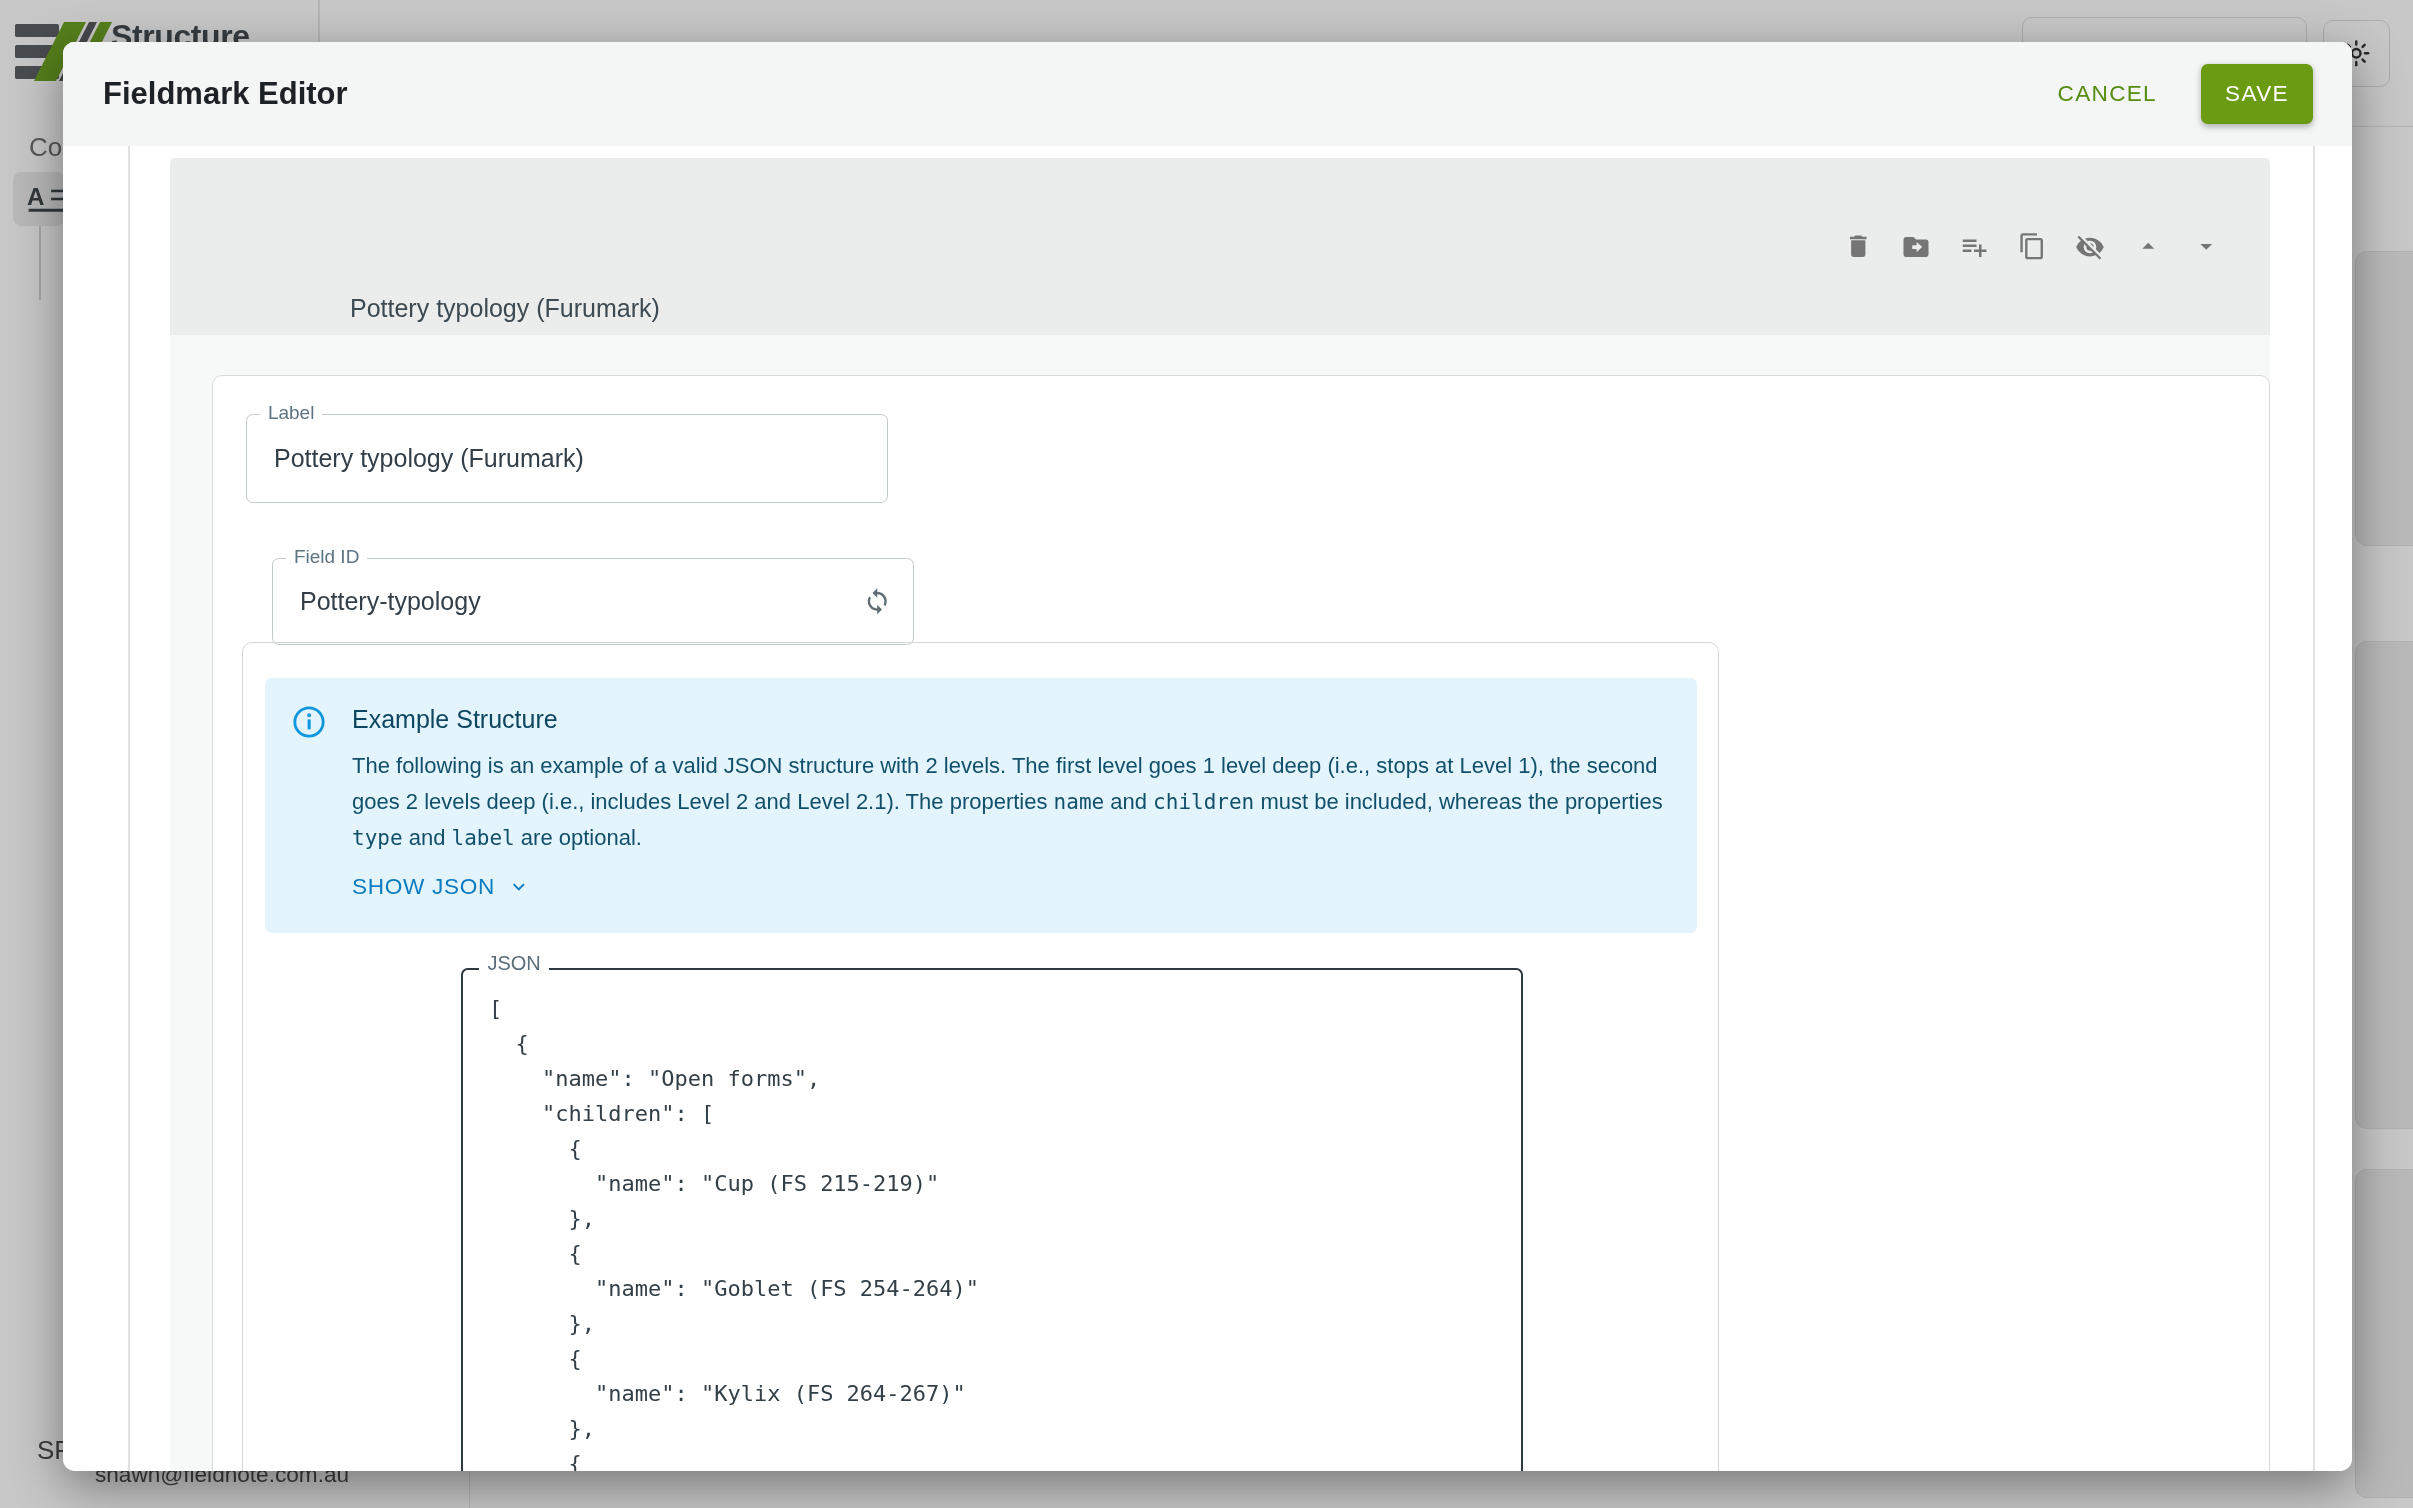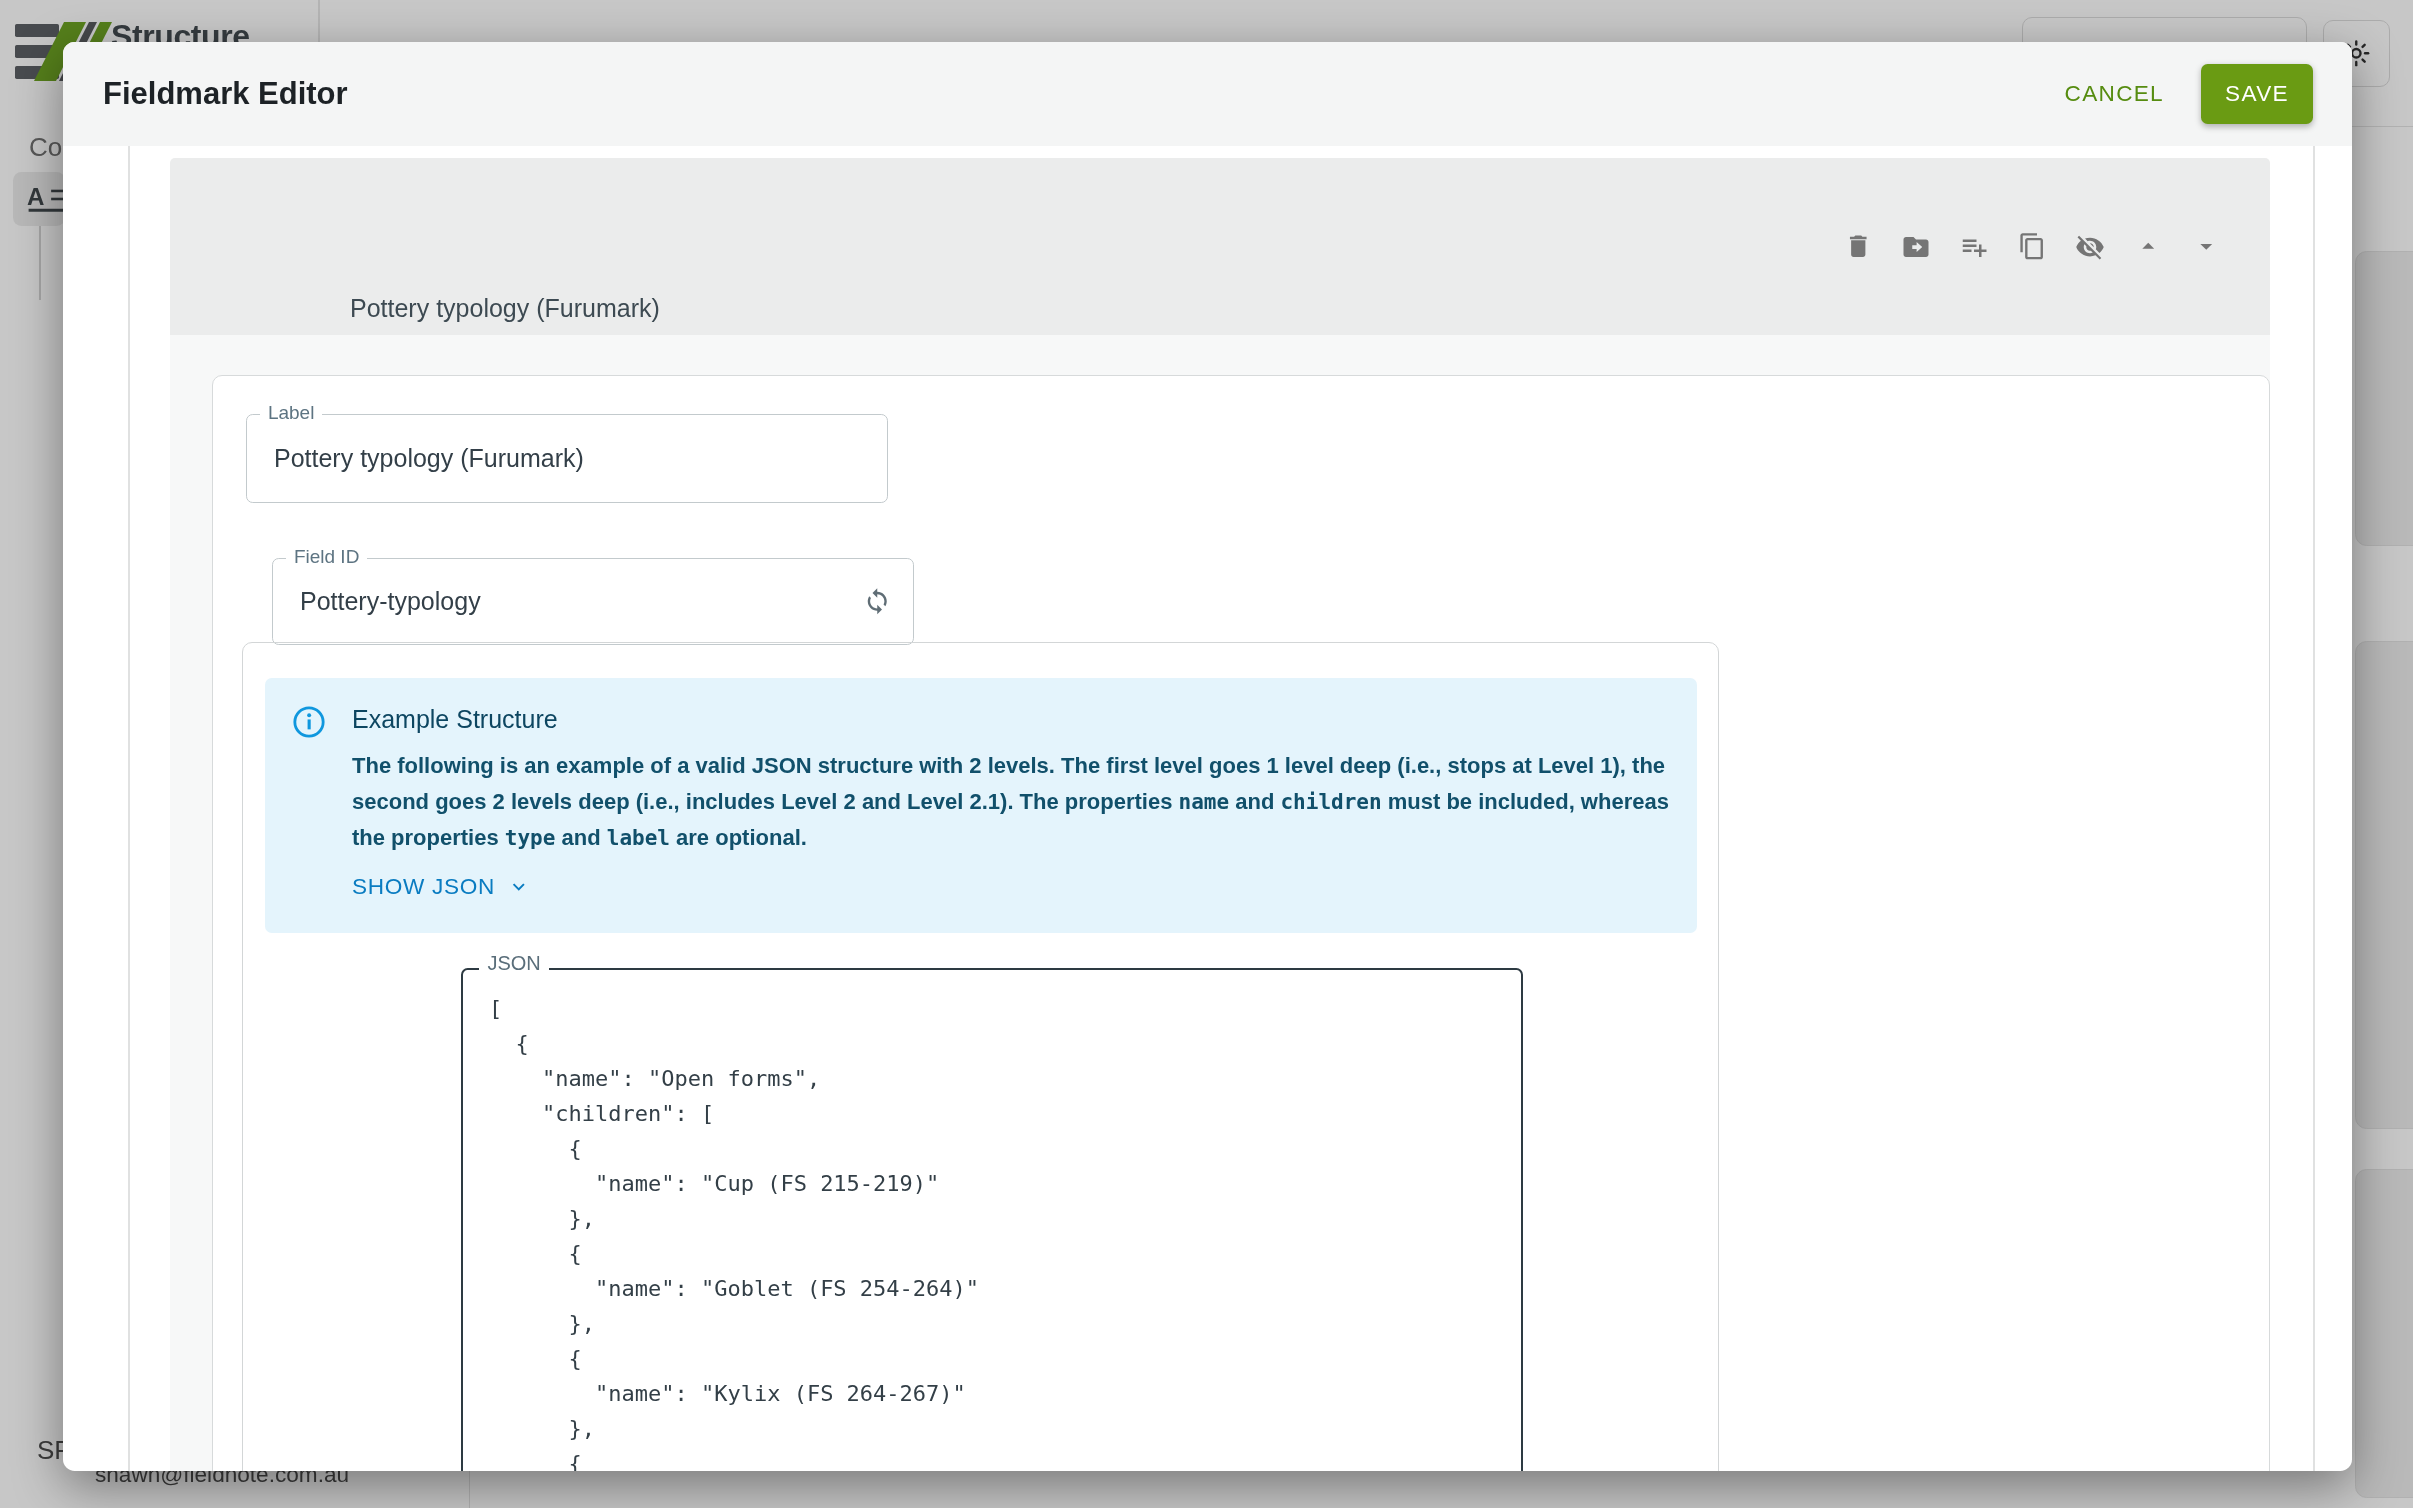--- a/index.html
+++ b/index.html
@@ -30,21 +30,21 @@
   
   .overlay{position:absolute;inset:0;background:rgba(15,15,15,0.235);z-index:5;}
 
   
   .modal{position:absolute;left:63px;top:42px;width:2289px;height:1429px;background:#fff;border-radius:11.7px;
          box-shadow:0 15px 50px rgba(0,0,0,0.4);z-index:10;overflow:hidden;}
   .modal-header{position:absolute;left:0;top:0;width:100%;height:104px;background:#f4f5f5;display:flex;align-items:center;box-sizing:border-box;padding:0 39px 0 40px;}
   .modal-title{font-size:31px;font-weight:700;color:#1d2226;flex:0 0 auto;}
   .modal-header .spacer{flex:1;}
   .btn-cancel{font-size:22.6px;font-weight:500;letter-spacing:1.3px;color:#568c10;background:none;border:none;padding:8.4px 15px;cursor:pointer;font-family:inherit;}
-  .btn-save{margin-left:22px;width:112px;height:60px;border:none;border-radius:6.7px;background:#6a9b13;color:#fff;font-size:22.6px;font-weight:500;letter-spacing:1.3px;box-shadow:0 2.5px 6.7px rgba(0,0,0,0.28);cursor:pointer;font-family:inherit;}
+  .btn-save{margin-left:29px;width:112px;height:60px;border:none;border-radius:6.7px;background:#6a9b13;color:#fff;font-size:22.6px;font-weight:500;letter-spacing:1.3px;box-shadow:0 2.5px 6.7px rgba(0,0,0,0.28);cursor:pointer;font-family:inherit;}
 
   .panel-line{position:absolute;top:104px;bottom:0;width:1.7px;background:#e0e1e1;}
 
   
   .acc-header{position:absolute;left:107px;top:116px;width:2100px;height:177px;background:#ebecec;border-radius:5px 5px 0 0;}
   .acc-chevron{position:absolute;left:126px;top:184px;}
   .acc-title{position:absolute;left:180px;top:136px;font-size:25px;color:#3d4a52;}
   .type-chip{position:absolute;left:181px;top:188px;height:44px;padding:0 25px;border:1.8px solid #50646f;border-radius:23.5px;background:#fafbfc;display:flex;align-items:center;font-size:22.6px;color:#3c525f;box-sizing:border-box;}
   .acc-desc{position:absolute;left:183px;top:245px;font-size:22.6px;font-style:italic;color:#404e58;}
   .acc-actions{position:absolute;right:49px;top:0;height:177px;display:flex;align-items:center;gap:28px;}
@@ -63,21 +63,21 @@
   #tf-helper .tf-value{margin:23.5px 27px 0 27px;line-height:34px;}
   #tf-fieldid{left:183px;top:516px;width:642px;height:87px;display:flex;align-items:center;margin-left:26px;}
   #tf-fieldid .tf-value{margin-left:27px;}
   .sync-btn{position:absolute;right:18.4px;top:50%;transform:translateY(-50%);width:34px;height:34px;display:flex;align-items:center;justify-content:center;cursor:pointer;}
 
   
   .example-card{position:absolute;left:179px;top:600px;width:1477px;height:922px;border:1.7px solid #d3d6d7;border-radius:10px;box-sizing:border-box;}
   .info-box{position:absolute;left:202px;top:636px;width:1432px;height:255px;background:#e4f4fc;border-radius:6.7px;}
   .info-icon{position:absolute;left:27px;top:27px;}
   .info-title{position:absolute;left:87px;top:27px;font-size:25px;font-weight:500;color:#0d4661;}
-  .info-body{position:absolute;left:87px;top:70px;width:1341px;font-size:22px;line-height:36px;color:#11506b;font-weight:bold;}
+  .info-body{position:absolute;left:87px;top:70px;width:1341px;font-size:22px;line-height:36px;color:#11506b;}
   .inline-code{font-family:"DejaVu Sans Mono", monospace;font-size:21px;}
   .show-help{position:absolute;left:87px;top:196px;display:flex;align-items:center;gap:11.7px;cursor:pointer;background:none;border:none;padding:0;font-family:inherit;}
   .show-help span{font-size:22.6px;font-weight:500;letter-spacing:0.7px;color:#0a7cc1;}
 
   
   .json-box{position:absolute;left:398px;top:926px;width:1058px;height:587px;border:2.1px solid #2d3a42;border-radius:6.7px;}
   .json-legend{position:absolute;left:416px;top:910px;font-size:20px;color:#5a6e7a;background:#fff;padding:0 8.4px;z-index:2;}
   .json-pre{position:absolute;left:426px;top:949px;margin:0;font-family:"DejaVu Sans Mono", monospace;font-size:22px;line-height:35px;color:#333f47;white-space:pre;}
 </style>
 </head>

